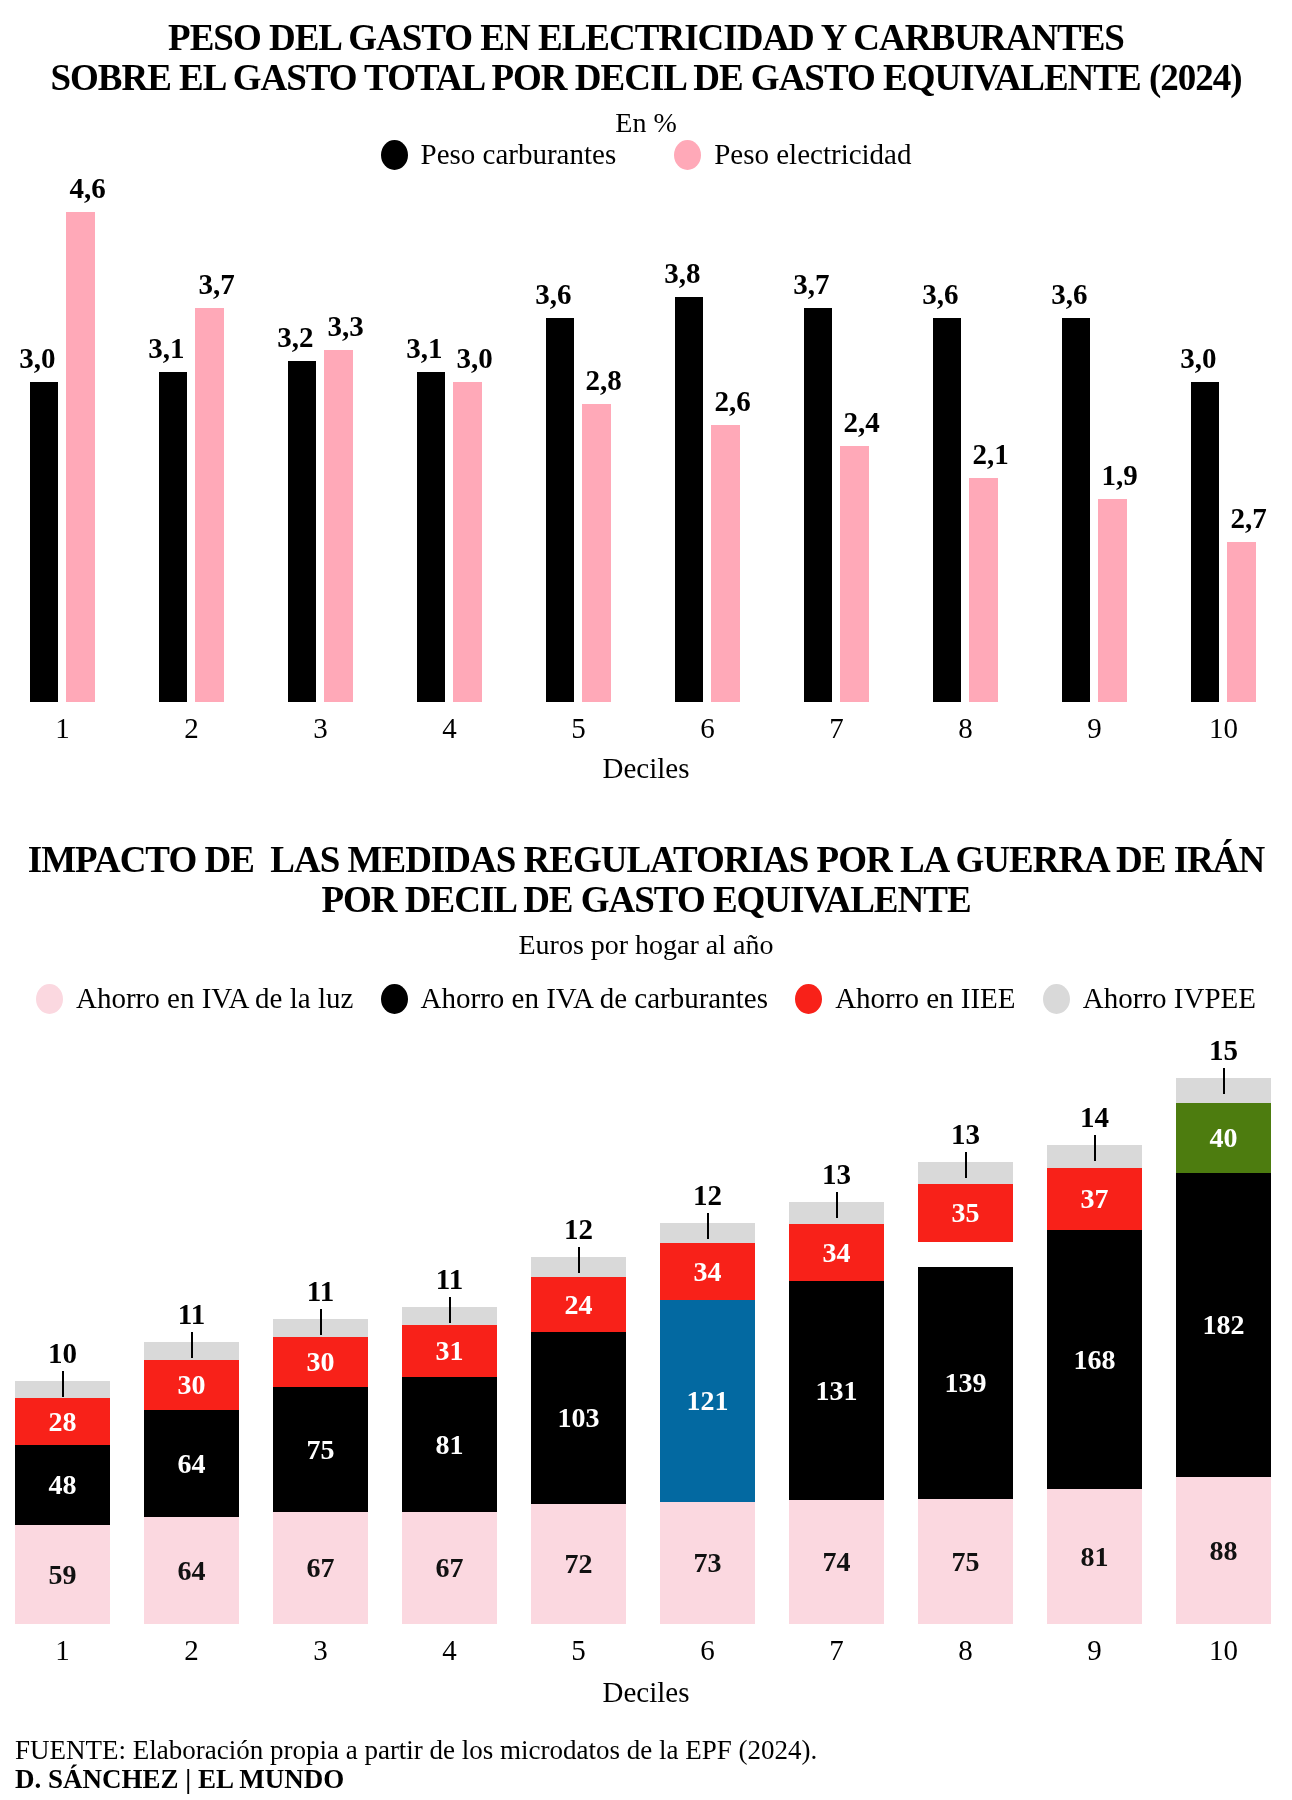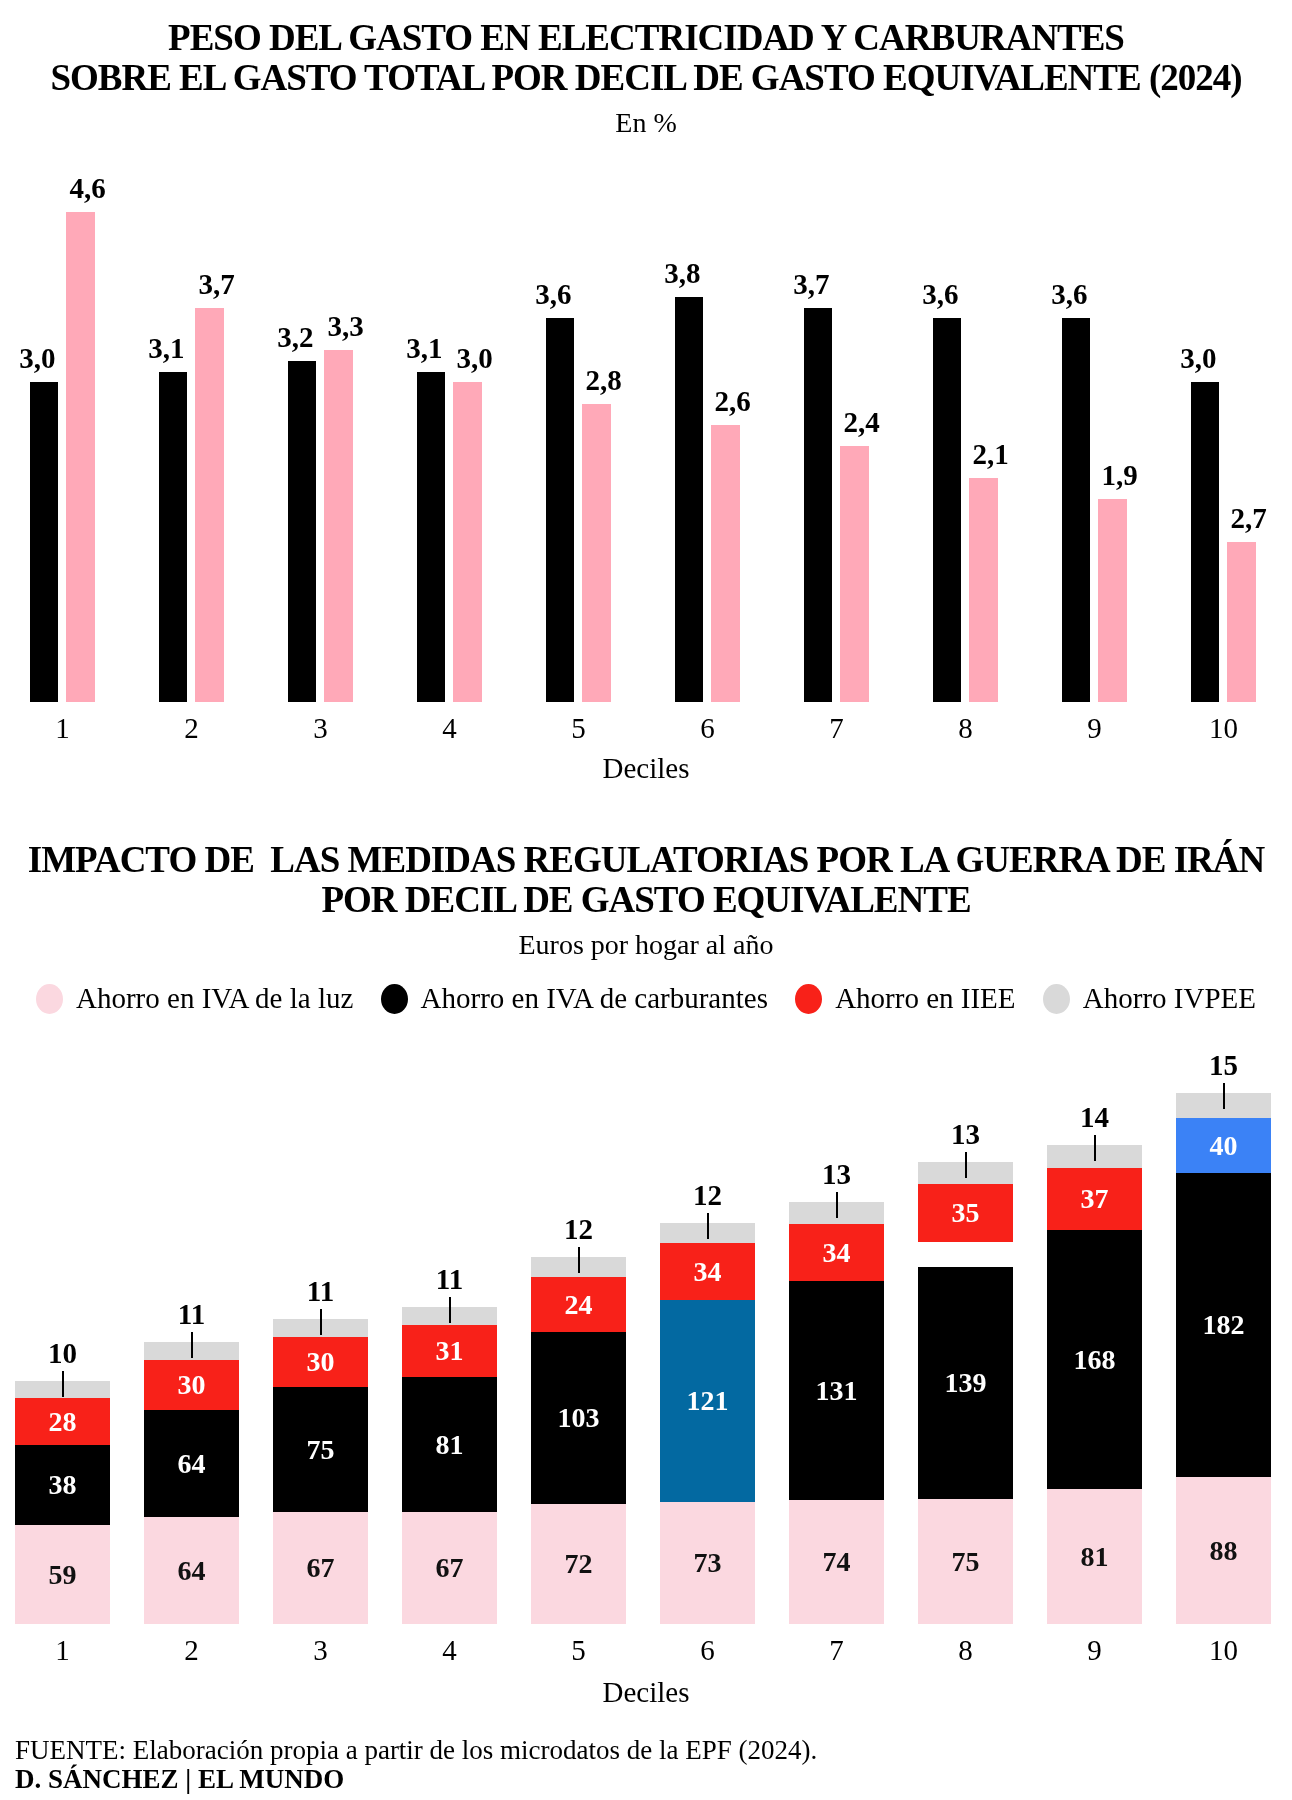--- a/index.html
+++ b/index.html
@@ -40,20 +40,30 @@
 </head>
 <body>
 
 <div class="page">
 
   <div class="centered" style="top:18px;">
     <div class="title-line">PESO DEL GASTO EN ELECTRICIDAD Y CARBURANTES</div>
     <div class="title-line">SOBRE EL GASTO TOTAL POR DECIL DE GASTO EQUIVALENTE (2024)</div>
   </div>
   <div class="centered subtitle" style="top:108px;">En %</div>
+  <div class="legend" id="legend1">
+      <div class="legend-item">
+        <div class="dot" style="background: rgb(0, 0, 0);"></div>
+        <div class="legend-text">Peso carburantes</div>
+      </div>
+      <div class="legend-item">
+        <div class="dot" style="background: rgb(255, 169, 184);"></div>
+        <div class="legend-text">Peso electricidad</div>
+      </div>
+    </div>
 
   <div class="plot" id="plot1">
       <div class="cell">
         <div class="barcol">
           <div class="vlabel shift-l">3,0</div>
           <div style="width: 28px; height: 320px; background: rgb(0, 0, 0);"></div>
         </div>
         <div class="barcol">
           <div class="vlabel shift-r">4,6</div>
           <div style="width: 29px; height: 490px; background: rgb(255, 169, 184);"></div>
@@ -190,21 +200,21 @@
 
   <div class="plot" id="plot2">
       <div class="col2">
         <div class="toplabel">10</div>
         <div class="leader"></div>
         <div class="seg" style="height: 17px; background: rgb(217, 217, 217);"></div>
         <div class="seg" style="height: 47px; background: rgb(248, 33, 25);">
           <div class="seg-label" style="color: rgb(255, 255, 255);">28</div>
         </div>
         <div class="seg" style="height: 80px; background: rgb(0, 0, 0);">
-          <div class="seg-label" style="color: rgb(255, 255, 255);">38</div>
+          <div class="seg-label" style="color: rgb(255, 255, 255);">48</div>
         </div>
         <div class="seg" style="height: 99px; background: rgb(251, 216, 224);">
           <div class="seg-label" style="color: rgb(17, 17, 17);">59</div>
         </div>
       </div>
       <div class="col2">
         <div class="toplabel">11</div>
         <div class="leader"></div>
         <div class="seg" style="height: 18px; background: rgb(217, 217, 217);"></div>
         <div class="seg" style="height: 50px; background: rgb(248, 33, 25);">
@@ -312,21 +322,21 @@
           <div class="seg-label" style="color: rgb(255, 255, 255);">168</div>
         </div>
         <div class="seg" style="height: 135px; background: rgb(251, 216, 224);">
           <div class="seg-label" style="color: rgb(17, 17, 17);">81</div>
         </div>
       </div>
       <div class="col2">
         <div class="toplabel">15</div>
         <div class="leader"></div>
         <div class="seg" style="height: 25px; background: rgb(217, 217, 217);"></div>
-        <div class="seg" style="height: 55px; background: #3b82f6;">
+        <div class="seg" style="height: 70px; background: #4d7c0f;">
           <div class="seg-label" style="color: rgb(255, 255, 255);">40</div>
         </div>
         <div class="seg" style="height: 304px; background: rgb(0, 0, 0);">
           <div class="seg-label" style="color: rgb(255, 255, 255);">182</div>
         </div>
         <div class="seg" style="height: 147px; background: rgb(251, 216, 224);">
           <div class="seg-label" style="color: rgb(17, 17, 17);">88</div>
         </div>
       </div>
     </div>

